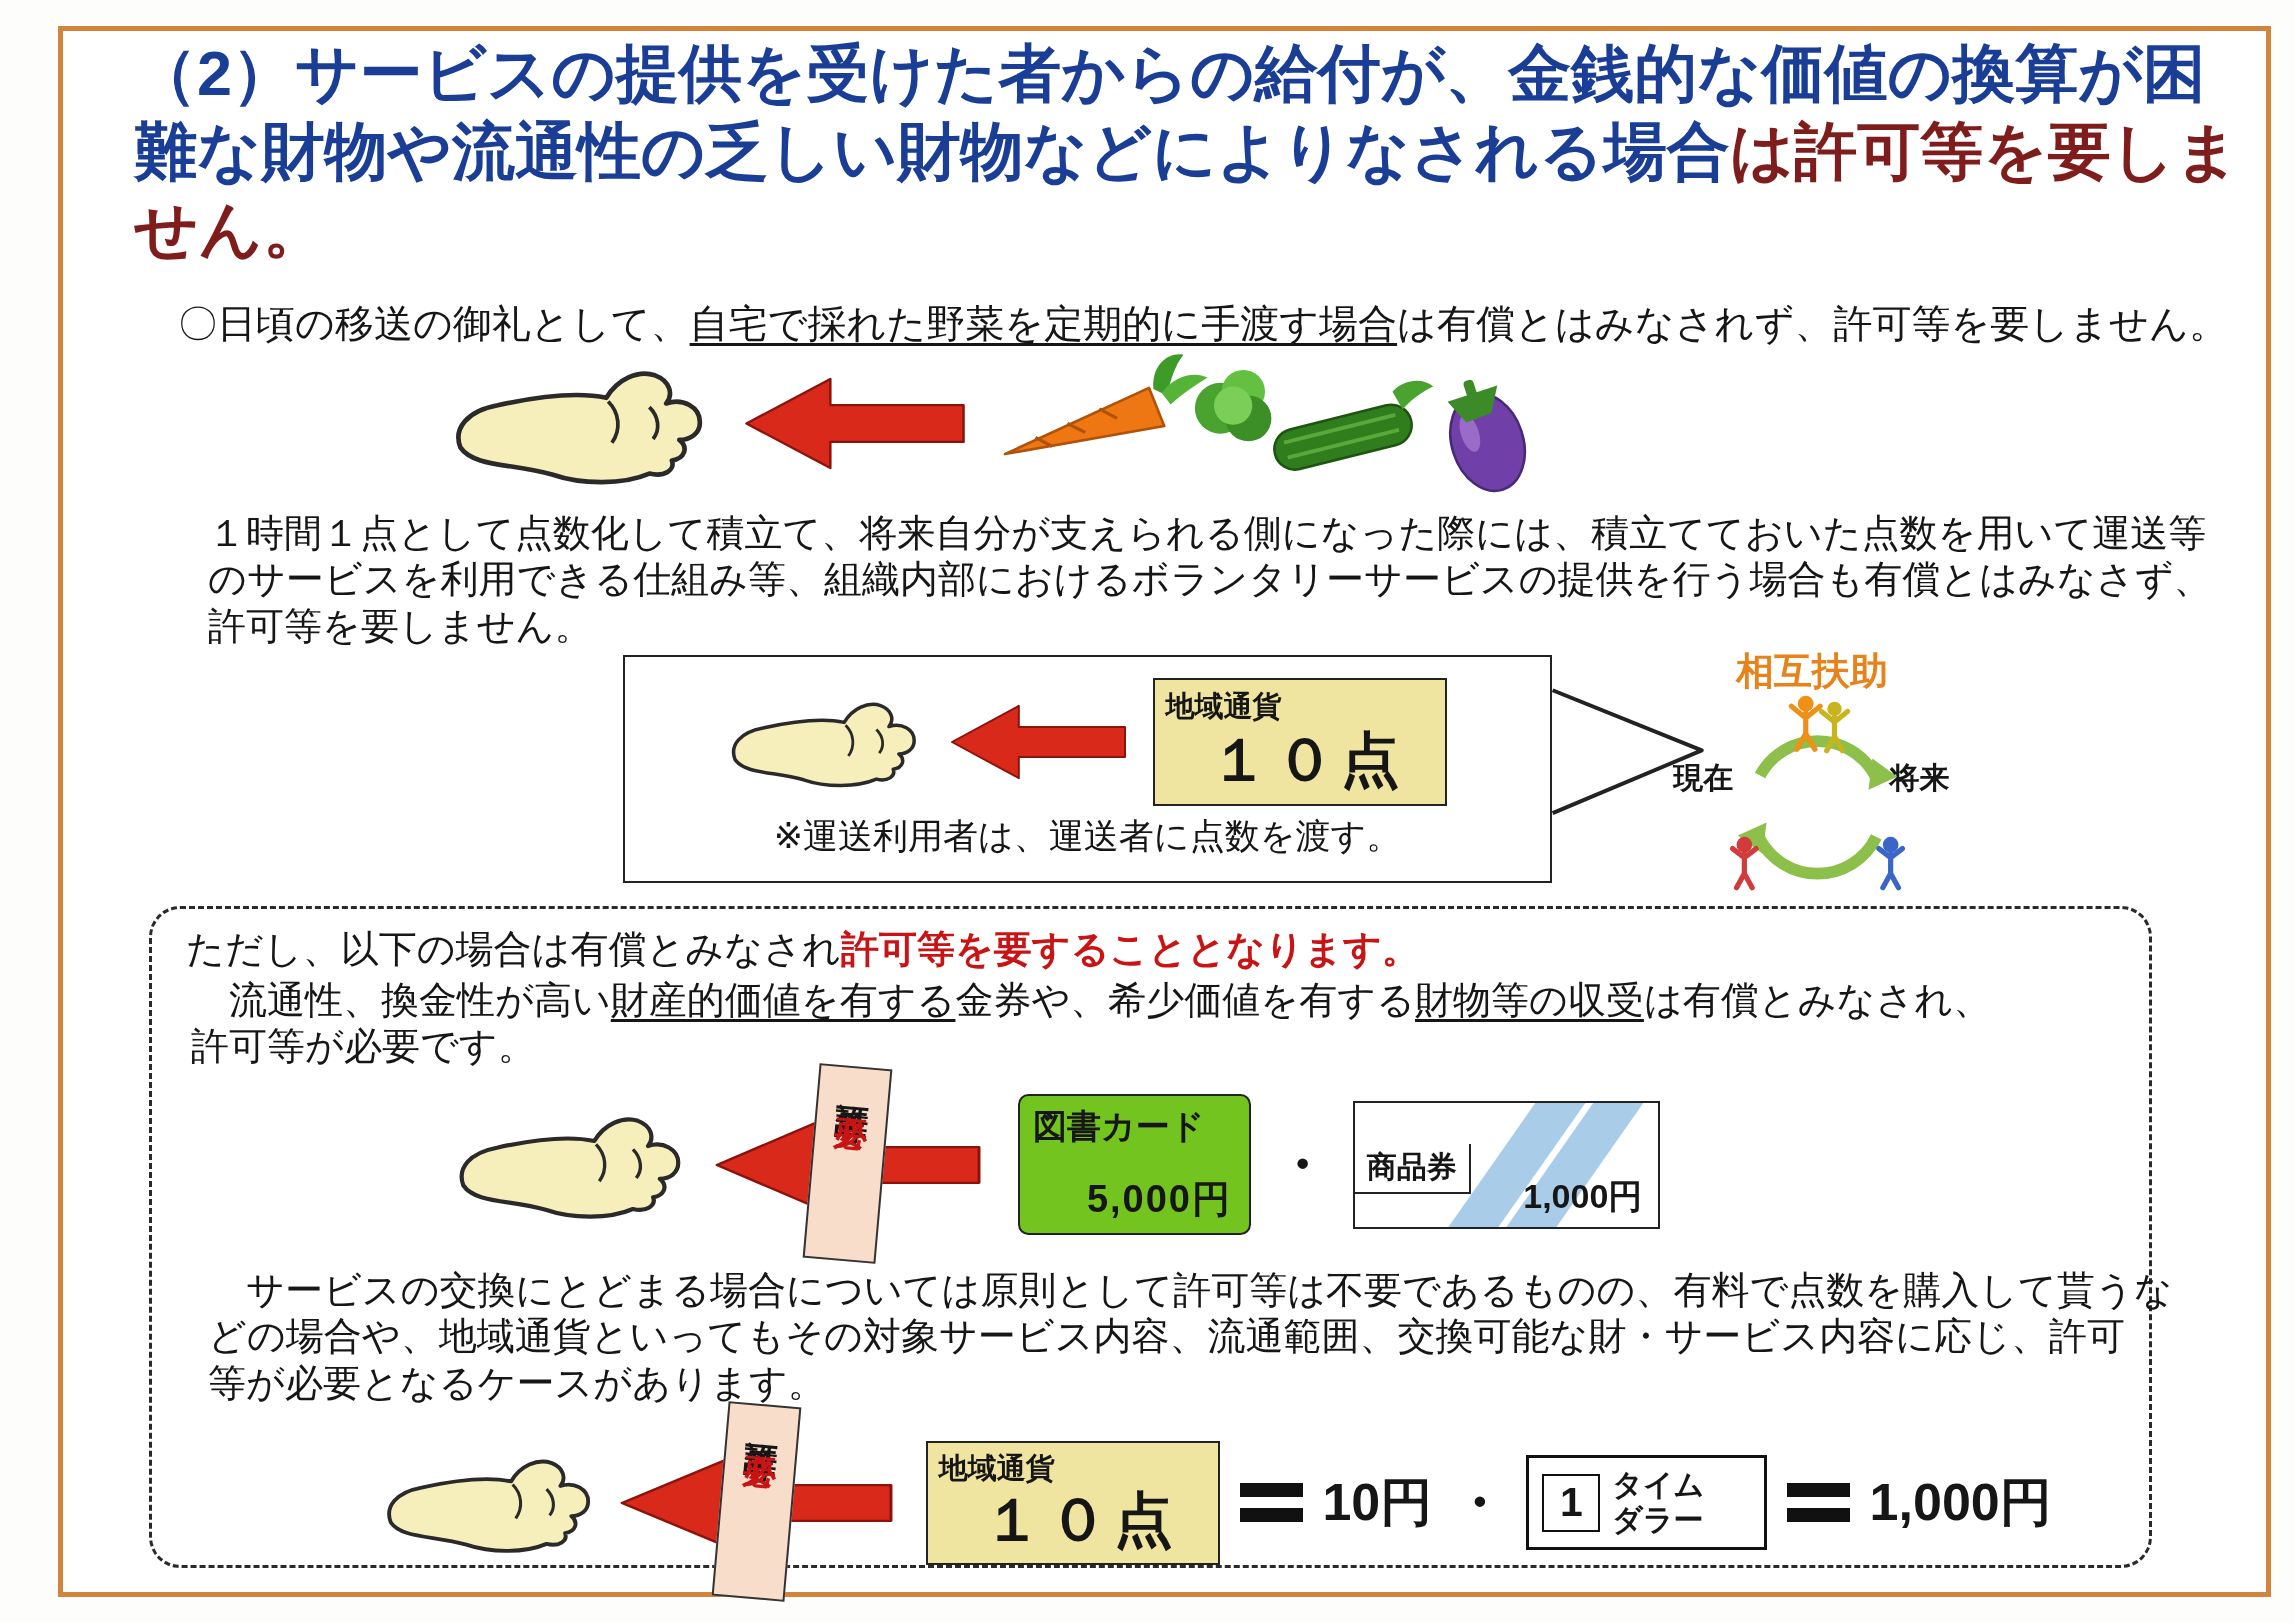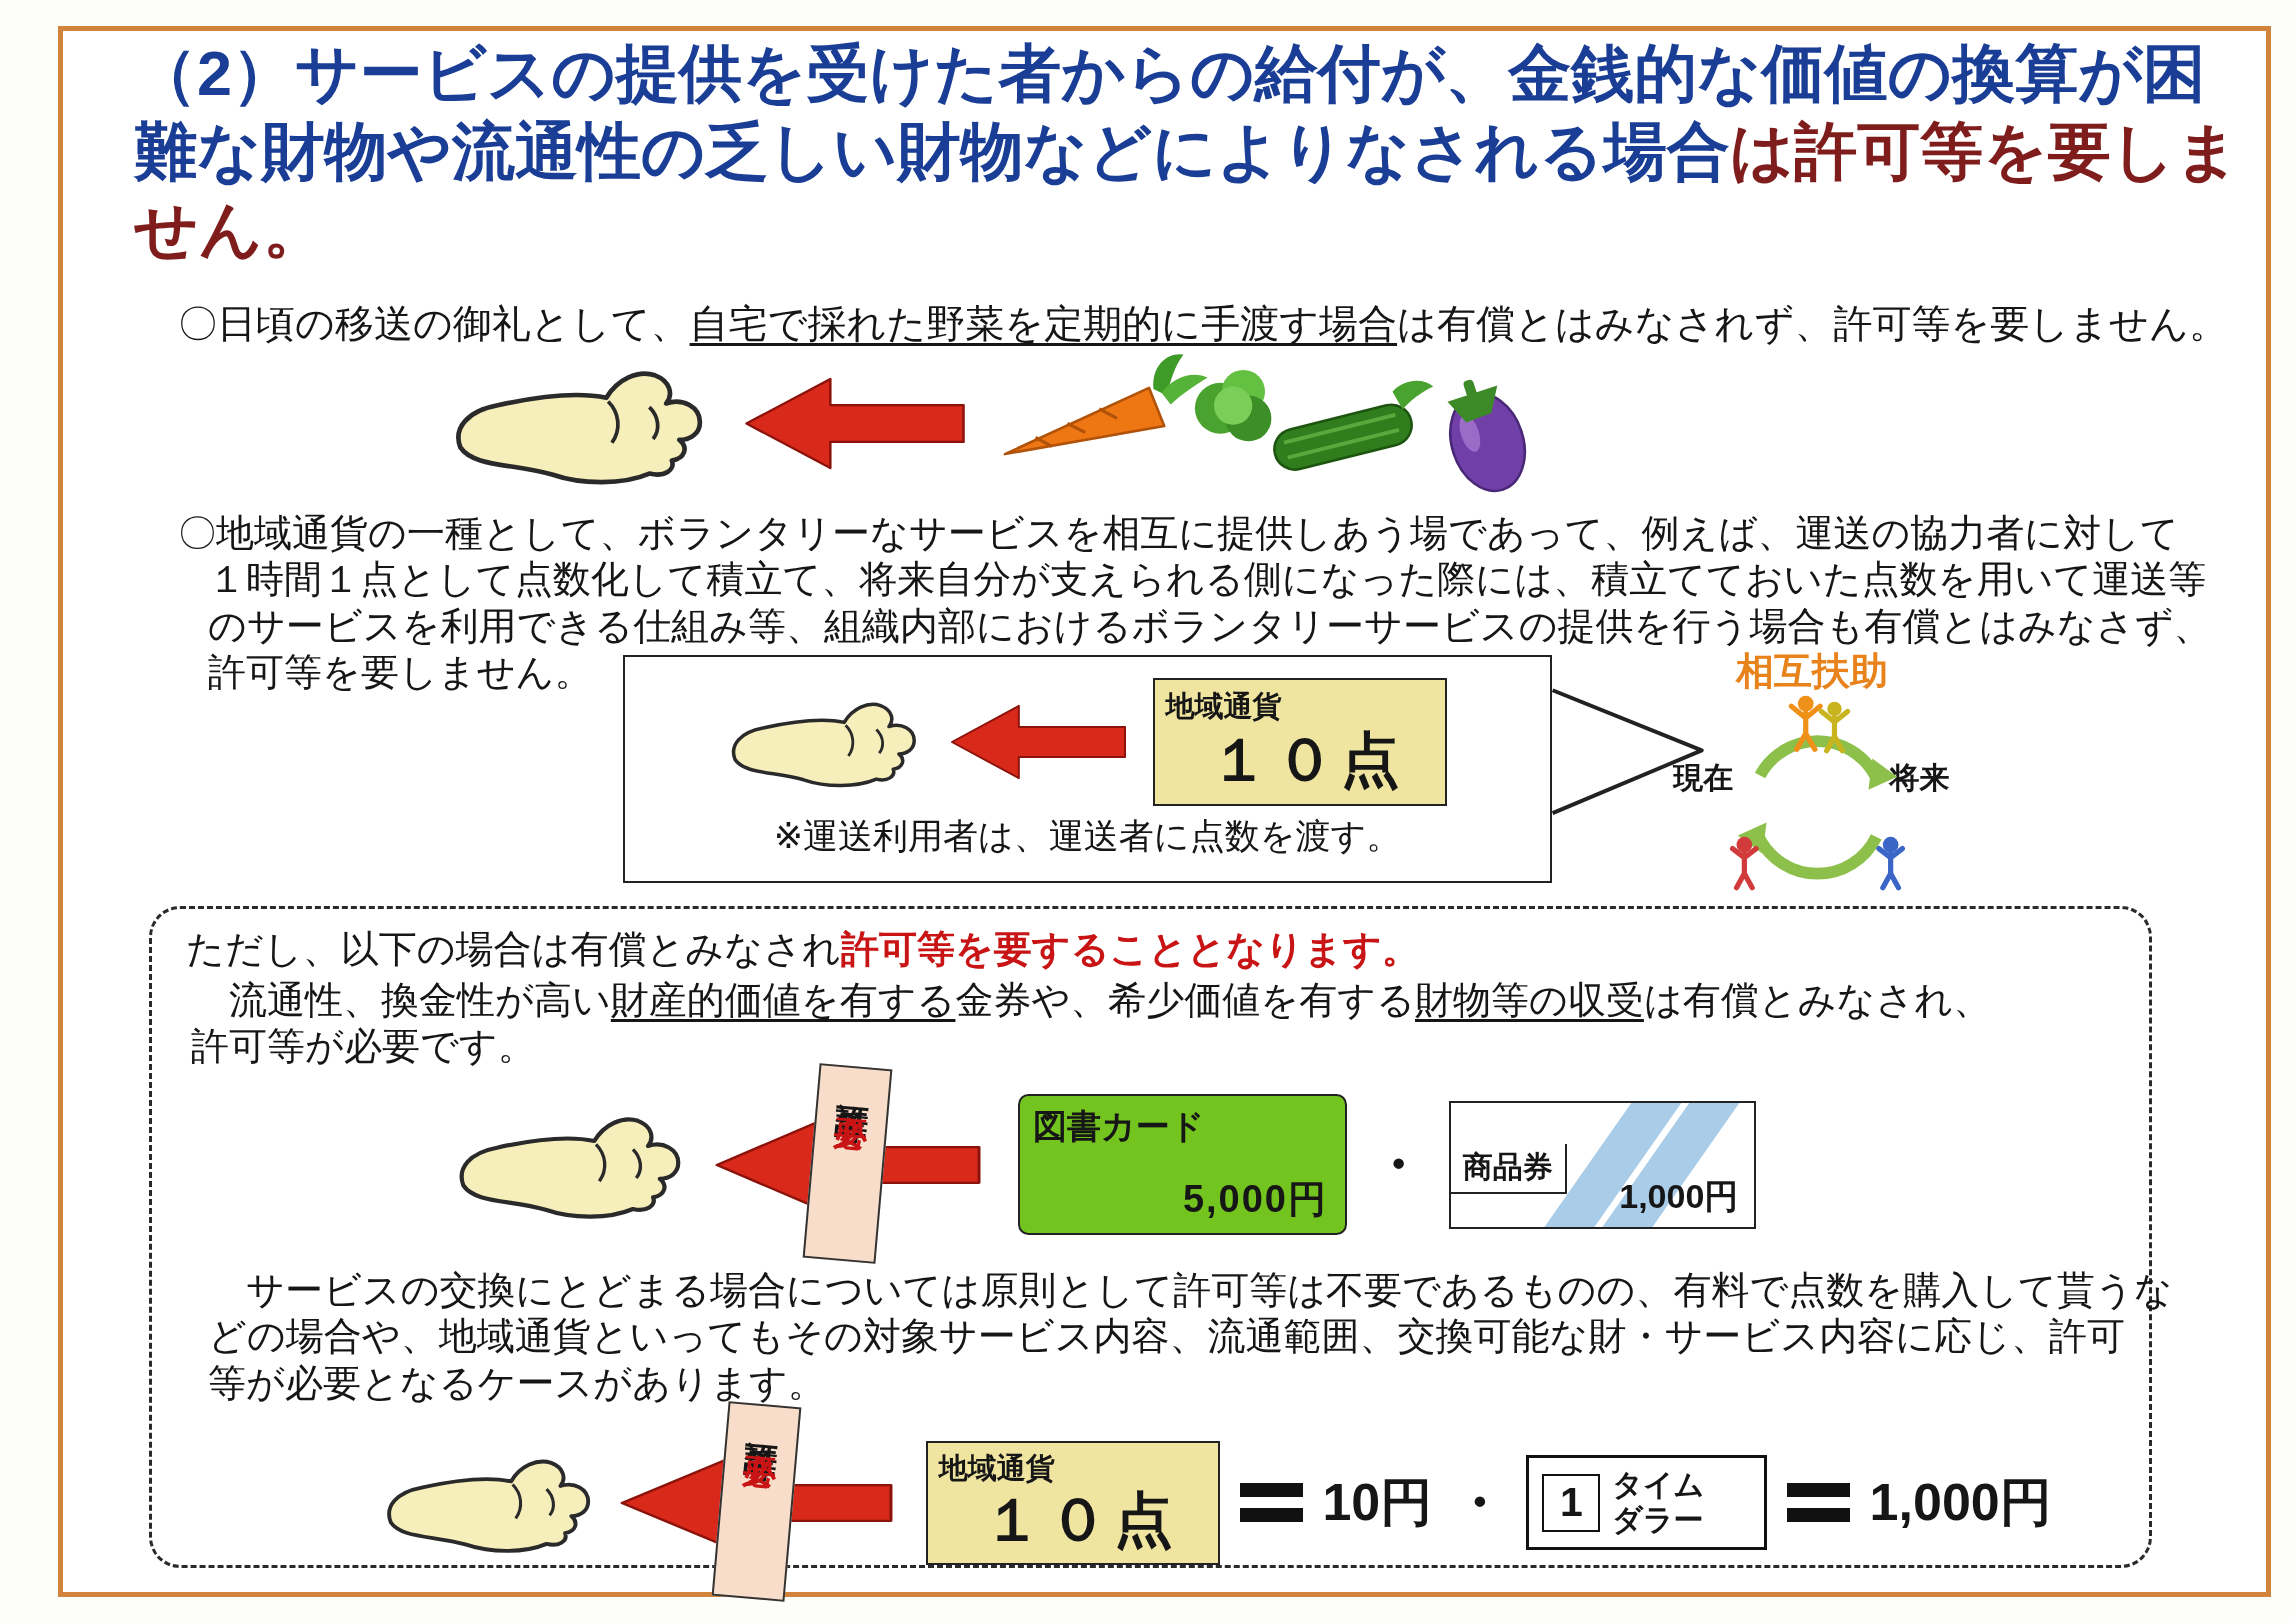--- a/index.html
+++ b/index.html
@@ -59,21 +59,21 @@
   .illus4 { left: 383px; top: 1403px; gap: 19.6px; height: 199px; }
 
   .arrowscroll { position: relative; height: 199px; flex: none; }
   .as-arrow { position: absolute; left: 0; top: 51px; }
   .scroll { position: absolute; top: 1.3px; width: 73px; height: 195px; background: #f7ddca; border: 2.6px solid #333;
             transform: rotate(5deg); writing-mode: vertical-rl; text-orientation: upright;
             font-size: 33px; font-weight: bold; letter-spacing: 3.9px;
             display: flex; justify-content: flex-start; align-items: center; padding-top: 9.2px; }
   .scroll .hl { color: #c81414; }
 
-  .book-card { position: relative; width: 329px; height: 141px; background: #74c41f; border: 2.6px solid #222; border-radius: 10.5px; flex: none; }
+  .book-card { position: relative; width: 233px; height: 141px; background: #74c41f; border: 2.6px solid #222; border-radius: 10.5px; flex: none; }
   .bc-label { position: absolute; top: 7.8px; left: 13px; font-size: 34px; font-weight: bold; }
   .bc-value { position: absolute; bottom: 7.8px; right: 17px; font-size: 38px; font-weight: bold; letter-spacing: 2px; }
 
   .dot { font-size: 55px; font-weight: bold; line-height: 1; flex: none; }
 
   .gift-card { position: relative; width: 307px; height: 128px; background: #fff; border: 2.6px solid #222; overflow: hidden; flex: none; }
   .gc-label { position: absolute; top: 0; left: 0; border-right: 2px solid #222; border-bottom: 2px solid #222;
               padding: 3.9px 11.8px; font-size: 30px; font-weight: bold; background: #fff; z-index: 2; margin-top: 41px; }
   .stripe { position: absolute; width: 41px; height: 281px; background: #a9cce9; top: -78px; transform: rotate(35deg); }
   .s1 { left: 141px; } .s2 { left: 199px; }
@@ -141,21 +141,20 @@
     <g transform="rotate(-18 766 140)">
       <ellipse cx="766" cy="150" rx="56" ry="78" fill="#7040a8" stroke="#4a2878" stroke-width="4"></ellipse>
       <ellipse cx="744" cy="128" rx="14" ry="30" fill="#9a6cc8"></ellipse>
       <polygon points="726,70 808,70 786,108 744,110" fill="#3c8a28"></polygon>
       <rect x="758" y="48" width="16" height="28" rx="6" fill="#3c8a28"></rect>
     </g>
   </svg>
 </div>
 
 <div class="abs body-text b2">
-  <div class="ln">〇地域通貨の一種として、ボランタリーなサービスを相互に提供しあう場であって、例えば、運送の協力者に対して</div>
   <div class="ln ind">１時間１点として点数化して積立て、将来自分が支えられる側になった際には、積立てておいた点数を用いて運送等</div>
   <div class="ln ind">のサービスを利用できる仕組み等、組織内部におけるボランタリーサービスの提供を行う場合も有償とはみなさず、</div>
   <div class="ln ind">許可等を要しません。</div>
 </div>
 
 <div class="abs pc-box">
   <div class="pc-row">
     <svg viewBox="0 0 280 160" width="196" height="112">
         <use href="#hand-shape"></use>
       </svg>

